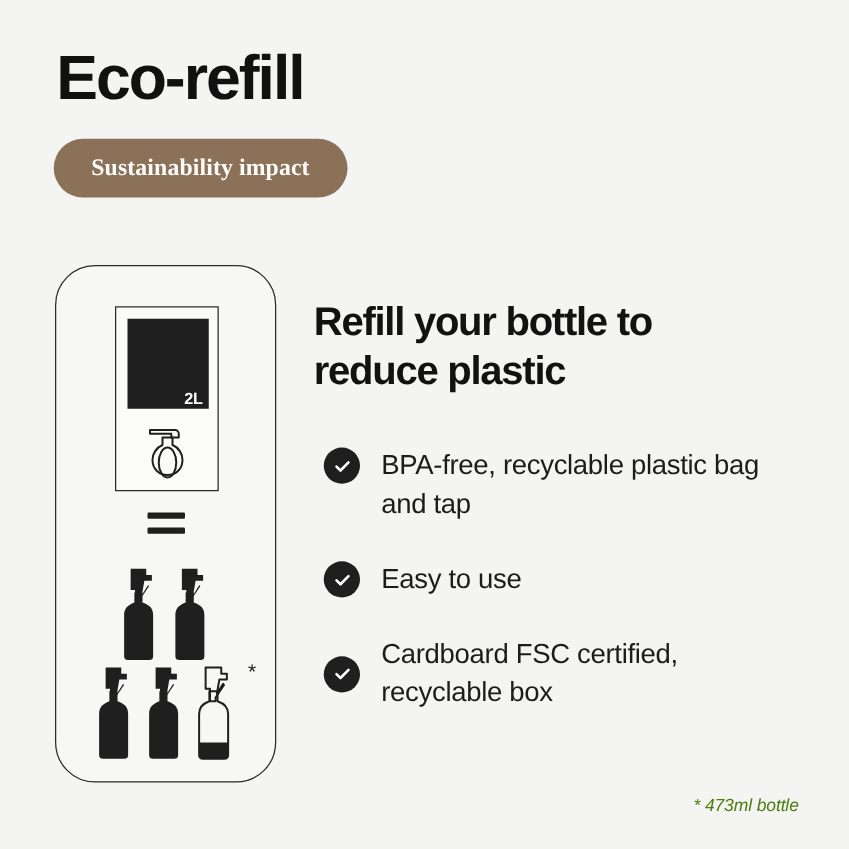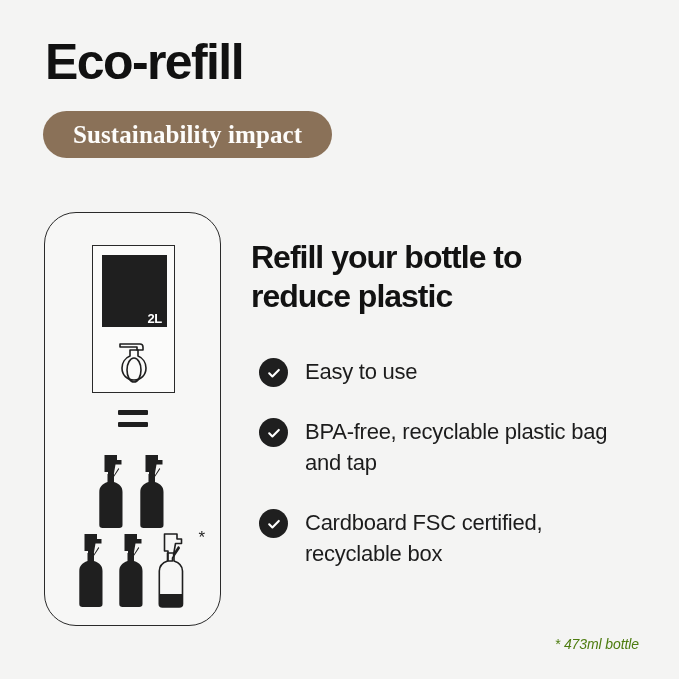--- a/index.html
+++ b/index.html
@@ -45,21 +45,21 @@
     display: flex;
     align-items: center;
     justify-content: center;
     background: #8a7158;
     border-radius: 24px;
     box-sizing: border-box;
   }
   .badge-label {
     font-family: "Liberation Serif", serif;
     font-weight: 700;
-    font-size: 25px;
+    font-size: 19px;
     letter-spacing: 0.1px;
     color: #fdfcfa;
     white-space: nowrap;
   }
 
   
   .illustration {
     position: absolute;
     left: 44px;
     top: 212px;
@@ -167,21 +167,21 @@
     position: absolute;
     left: 259px;
     top: 356px;
     width: 400px;
   }
   .feature {
     display: flex;
     align-items: flex-start;
     margin-bottom: 29px;
   }
-  .feature:last-child { margin-bottom: 15px; }
+  .feature:last-child { margin-bottom: 15px; align-items: center; }
 
   .check {
     flex: 0 0 auto;
     width: 29px;
     height: 29px;
     border-radius: 50%;
     background: #1f1f1f;
     display: flex;
     align-items: center;
     justify-content: center;
@@ -277,30 +277,30 @@
   <div class="headline">Refill your bottle to reduce plastic</div>
 
   <div class="features">
 
     <div class="feature">
       <span class="check">
         <svg width="16" height="16" viewBox="0 0 16 16" aria-hidden="true">
           <path d="M3.2 8.3 L6.4 11.4 L12.8 4.9" fill="none" stroke="#ffffff" stroke-width="2.1" stroke-linecap="round" stroke-linejoin="round"></path>
         </svg>
       </span>
-      <span class="feature-text">Easy to use</span>
+      <span class="feature-text">BPA-free, recyclable plastic bag and tap</span>
     </div>
 
     <div class="feature">
       <span class="check">
         <svg width="16" height="16" viewBox="0 0 16 16" aria-hidden="true">
           <path d="M3.2 8.3 L6.4 11.4 L12.8 4.9" fill="none" stroke="#ffffff" stroke-width="2.1" stroke-linecap="round" stroke-linejoin="round"></path>
         </svg>
       </span>
-      <span class="feature-text">BPA-free, recyclable plastic bag and tap</span>
+      <span class="feature-text">Easy to use</span>
     </div>
 
     <div class="feature">
       <span class="check">
         <svg width="16" height="16" viewBox="0 0 16 16" aria-hidden="true">
           <path d="M3.2 8.3 L6.4 11.4 L12.8 4.9" fill="none" stroke="#ffffff" stroke-width="2.1" stroke-linecap="round" stroke-linejoin="round"></path>
         </svg>
       </span>
       <span class="feature-text">Cardboard FSC certified, recyclable box</span>
     </div>

